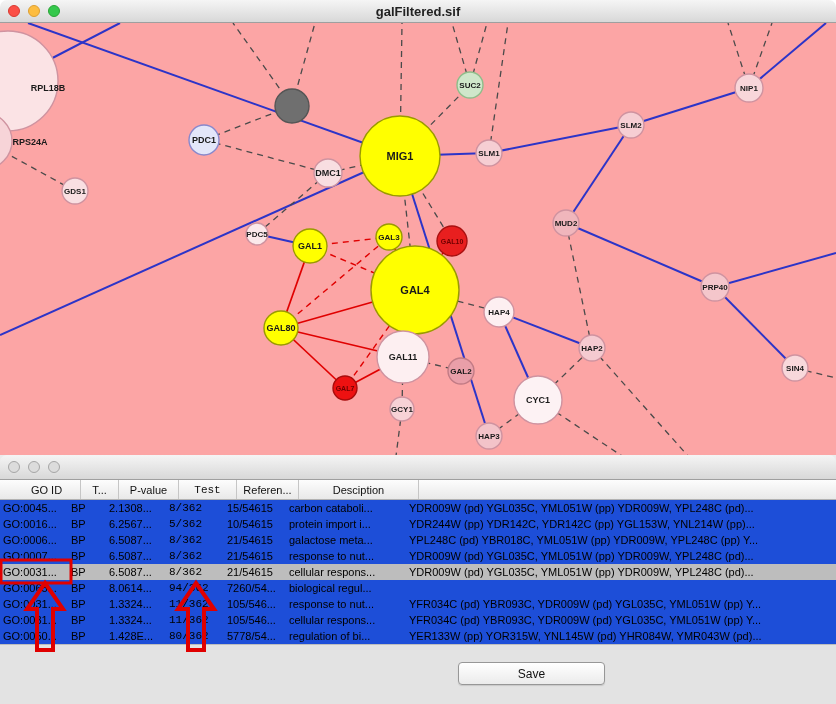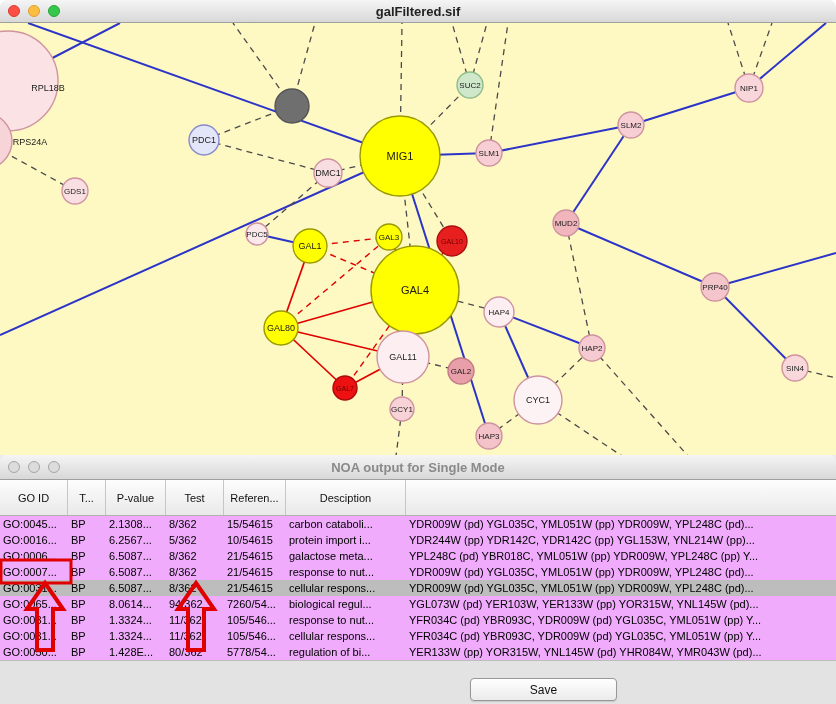--- a/index.html
+++ b/index.html
@@ -13,42 +13,42 @@
   .titlebar.inactive .title{color:#8a8a8a;}
   .lights{position:absolute;left:8px;top:50%;transform:translateY(-50%);display:flex;gap:8px;}
   .light{width:12px;height:12px;border-radius:50%;box-sizing:border-box;}
   .light.red{background:#fb4f46;border:1px solid #d93a31;}
   .light.yellow{background:#fdbd41;border:1px solid #dd9f33;}
   .light.green{background:#35c84c;border:1px solid #29a436;}
   .light.off{background:#dcdcdc;border:1px solid #a6a6a6;}
 
   
   .window-top{position:absolute;left:0;top:0;width:836px;height:455px;border-bottom:1px solid #808080;box-sizing:border-box;}
-  .graph-area{position:relative;width:836px;height:432px;background:#fef9c3;overflow:hidden;}
+  .graph-area{position:relative;width:836px;height:432px;background:#fca5a5;overflow:hidden;font-weight:bold;}
   .graph-area svg{display:block;}
 
   
   .window-bottom{position:absolute;left:0;top:455px;width:836px;height:249px;background:#ececec;}
   .window-bottom .titlebar{height:24px;}
 
-  .thead{display:flex;height:36px;background:linear-gradient(#fdfdfd,#e9e9e9);border-bottom:1px solid #b2b2b2;box-sizing:border-box;}
+  .thead{display:flex;height:20px;background:linear-gradient(#fdfdfd,#e9e9e9);border-bottom:1px solid #b2b2b2;box-sizing:border-box;padding-left:13px;}
   .hcell{display:flex;align-items:center;justify-content:center;font-size:11px;color:#111;
     border-right:1px solid #c6c6c6;box-sizing:border-box;white-space:nowrap;overflow:hidden;}
-  .tbody{height:144px;background:#f0abfc;overflow:hidden;}
+  .tbody{height:144px;background:#1d4ed8;overflow:hidden;}
   .trow{display:flex;height:16px;align-items:center;}
   .trow.selected{background:#bdbdbd;}
   .tcell{font-size:11px;color:#000;padding:0 3px;white-space:nowrap;overflow:hidden;box-sizing:border-box;flex-shrink:0;}
-  .c0{width:68px;} .c1{width:38px;} .c2{width:60px;} .c3{width:58px;} .c4{width:62px;} .c5{width:120px;}
+  .c0{width:68px;} .c1{width:38px;} .c2{width:60px;} .c3{width:58px;font-family:Liberation Mono, monospace;} .c4{width:62px;} .c5{width:120px;}
   .c6{width:430px;flex:1 1 auto;}
   .footer{position:relative;height:60px;background:#e3e3e3;border-top:1px solid #bdbdbd;box-sizing:border-box;}
   .mac-btn{position:absolute;height:21px;border:1px solid #979797;border-radius:4px;
     background:linear-gradient(#ffffff,#ebebeb);font-size:12px;color:#111;
     display:flex;align-items:center;justify-content:center;box-shadow:0 1px 1px rgba(0,0,0,0.12);
     font-family:"Liberation Sans",sans-serif;cursor:default;}
-  .btn-save{left:458px;top:17px;width:145px;margin-left:12px;}
+  .btn-save{left:458px;top:17px;width:145px;}
   .btn-cancel{left:676px;top:17px;width:148px;margin-top:47px;}
 
   
   #annot{position:absolute;left:0;top:0;width:836px;height:704px;pointer-events:none;z-index:20;}
 </style>
 </head>
 <body>
 
 <div id="stage">
 
@@ -176,21 +176,20 @@
     </div>
   </div>
 
   <div class="window-bottom">
     <div class="titlebar inactive">
       <div class="lights">
         <div class="light off"></div>
         <div class="light off"></div>
         <div class="light off"></div>
       </div>
-      <div class="title">NOA output for Single Mode</div>
     </div>
 
     <div class="thead">
         <div class="hcell c0">GO ID</div>
         <div class="hcell c1">T...</div>
         <div class="hcell c2">P-value</div>
         <div class="hcell c3">Test</div>
         <div class="hcell c4">Referen...</div>
         <div class="hcell c5">Desciption</div>
       </div>
@@ -240,21 +239,20 @@
           <div class="tcell c5">cellular respons...</div>
           <div class="tcell c6">YDR009W (pd) YGL035C, YML051W (pp) YDR009W, YPL248C (pd)...</div>
         </div>
         <div class="trow">
           <div class="tcell c0">GO:0065...</div>
           <div class="tcell c1">BP</div>
           <div class="tcell c2">8.0614...</div>
           <div class="tcell c3">94/362</div>
           <div class="tcell c4">7260/54...</div>
           <div class="tcell c5">biological regul...</div>
-          <div class="tcell c6">YGL073W (pd) YER103W, YER133W (pp) YOR315W, YNL145W (pd)...</div>
         </div>
         <div class="trow">
           <div class="tcell c0">GO:0031...</div>
           <div class="tcell c1">BP</div>
           <div class="tcell c2">1.3324...</div>
           <div class="tcell c3">11/362</div>
           <div class="tcell c4">105/546...</div>
           <div class="tcell c5">response to nut...</div>
           <div class="tcell c6">YFR034C (pd) YBR093C, YDR009W (pd) YGL035C, YML051W (pp) Y...</div>
         </div>

